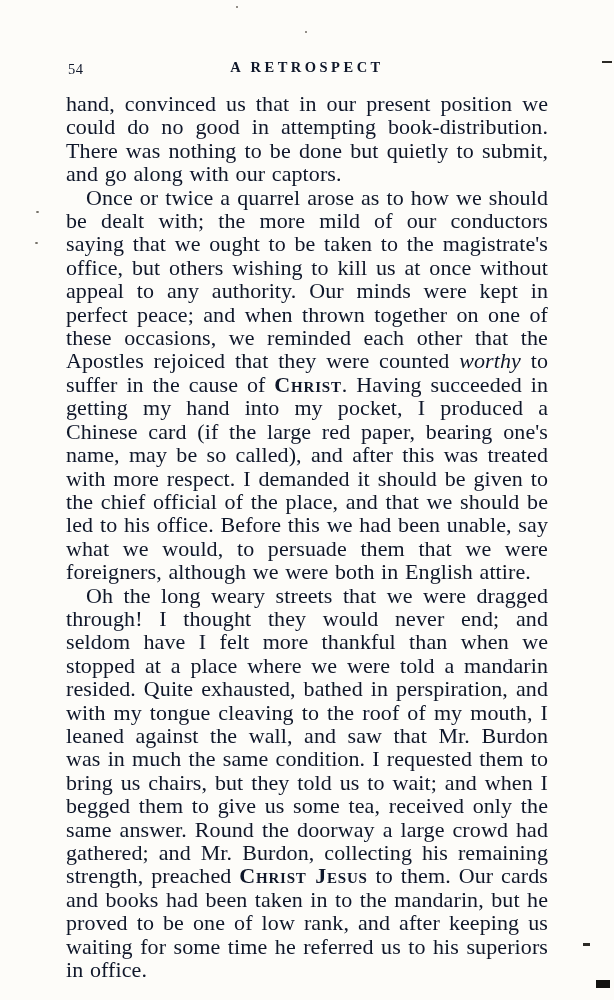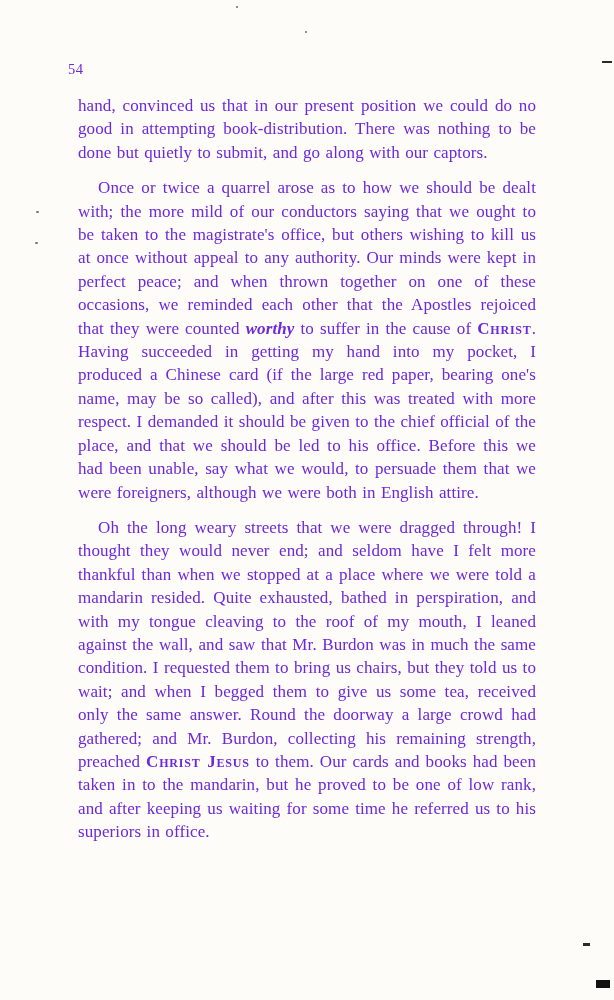--- a/index.html
+++ b/index.html
@@ -6,21 +6,21 @@
   body {
     background: #e9e7e2;
     font-family: "Liberation Serif", "DejaVu Serif", serif;
   }
   .page {
     position: relative;
     width: 614px;
     height: 1000px;
     margin: 0 auto;
     background: #fdfcf9;
-    color: #6d28d9;
+    color: #0f172a;
     overflow: hidden;
   }
   .text-block {
     position: absolute;
     left: 66px;
     top: 56px;
     width: 482px;
   }
   .page-header {
     position: relative;
@@ -36,50 +36,51 @@
   }
   .running-title {
     display: block;
     text-align: center;
     font-size: 14.5px;
     font-weight: bold;
     letter-spacing: 3.5px;
     padding-top: 3px;
   }
   .body-text p.para {
-    margin: 12px;
-    font-size: 17px;
+    margin: 0;
+    font-size: 22px;
     line-height: 23.4px;
     text-align: justify;
     letter-spacing: 0.1px;
     word-spacing: 1px;
   }
   .body-text p.para.indent { text-indent: 20px; }
   .seg-normal { }
-  .seg-italic { font-style: italic; font-weight: bold; }
+  .seg-italic { font-style: italic; }
   .seg-smallcaps { font-variant: small-caps; letter-spacing: 0.8px; font-weight: bold; }
   
   .speck {
     position: absolute;
     background: #6f6a62;
     border-radius: 50%;
   }
   .mark {
     position: absolute;
     background: #2c2a26;
   }
 </style>
 </head>
 <body>
 
 <div class="page">
 
   <div class="text-block">
     <div class="page-header">
       <span class="page-number">54</span>
+      <span class="running-title">A RETROSPECT</span>
     </div>
 
     <div class="body-text">
         <p class="para"><span class="seg-normal">hand, convinced us that in our present position we could do no good in attempting book-distribution.  There was nothing to be done but quietly to submit, and go along with our captors.</span></p>
         <p class="para indent"><span class="seg-normal">Once or twice a quarrel arose as to how we should be dealt with; the more mild of our conductors saying that we ought to be taken to the magistrate's office, but others wishing to kill us at once without appeal to any authority. Our minds were kept in perfect peace; and when thrown together on one of these occasions, we reminded each other that the Apostles rejoiced that they were counted </span><span class="seg-italic">worthy</span><span class="seg-normal"> to suffer in the cause of </span><span class="seg-smallcaps">Christ</span><span class="seg-normal">.  Having succeeded in getting my hand into my pocket, I produced a Chinese card (if the large red paper, bearing one's name, may be so called), and after this was treated with more respect.  I demanded it should be given to the chief official of the place, and that we should be led to his office.  Before this we had been unable, say what we would, to persuade them that we were foreigners, although we were both in English attire.</span></p>
         <p class="para indent"><span class="seg-normal">Oh the long weary streets that we were dragged through! I thought they would never end; and seldom have I felt more thankful than when we stopped at a place where we were told a mandarin resided.  Quite exhausted, bathed in perspiration, and with my tongue cleaving to the roof of my mouth, I leaned against the wall, and saw that Mr. Burdon was in much the same condition.  I requested them to bring us chairs, but they told us to wait; and when I begged them to give us some tea, received only the same answer.  Round the doorway a large crowd had gathered; and Mr. Burdon, collecting his remaining strength, preached </span><span class="seg-smallcaps">Christ Jesus</span><span class="seg-normal"> to them.  Our cards and books had been taken in to the mandarin, but he proved to be one of low rank, and after keeping us waiting for some time he referred us to his superiors in office.</span></p>
       </div>
   </div>
 
   <div class="speck" style="left:236px; top:6px; width:2px; height:2px;"></div>

